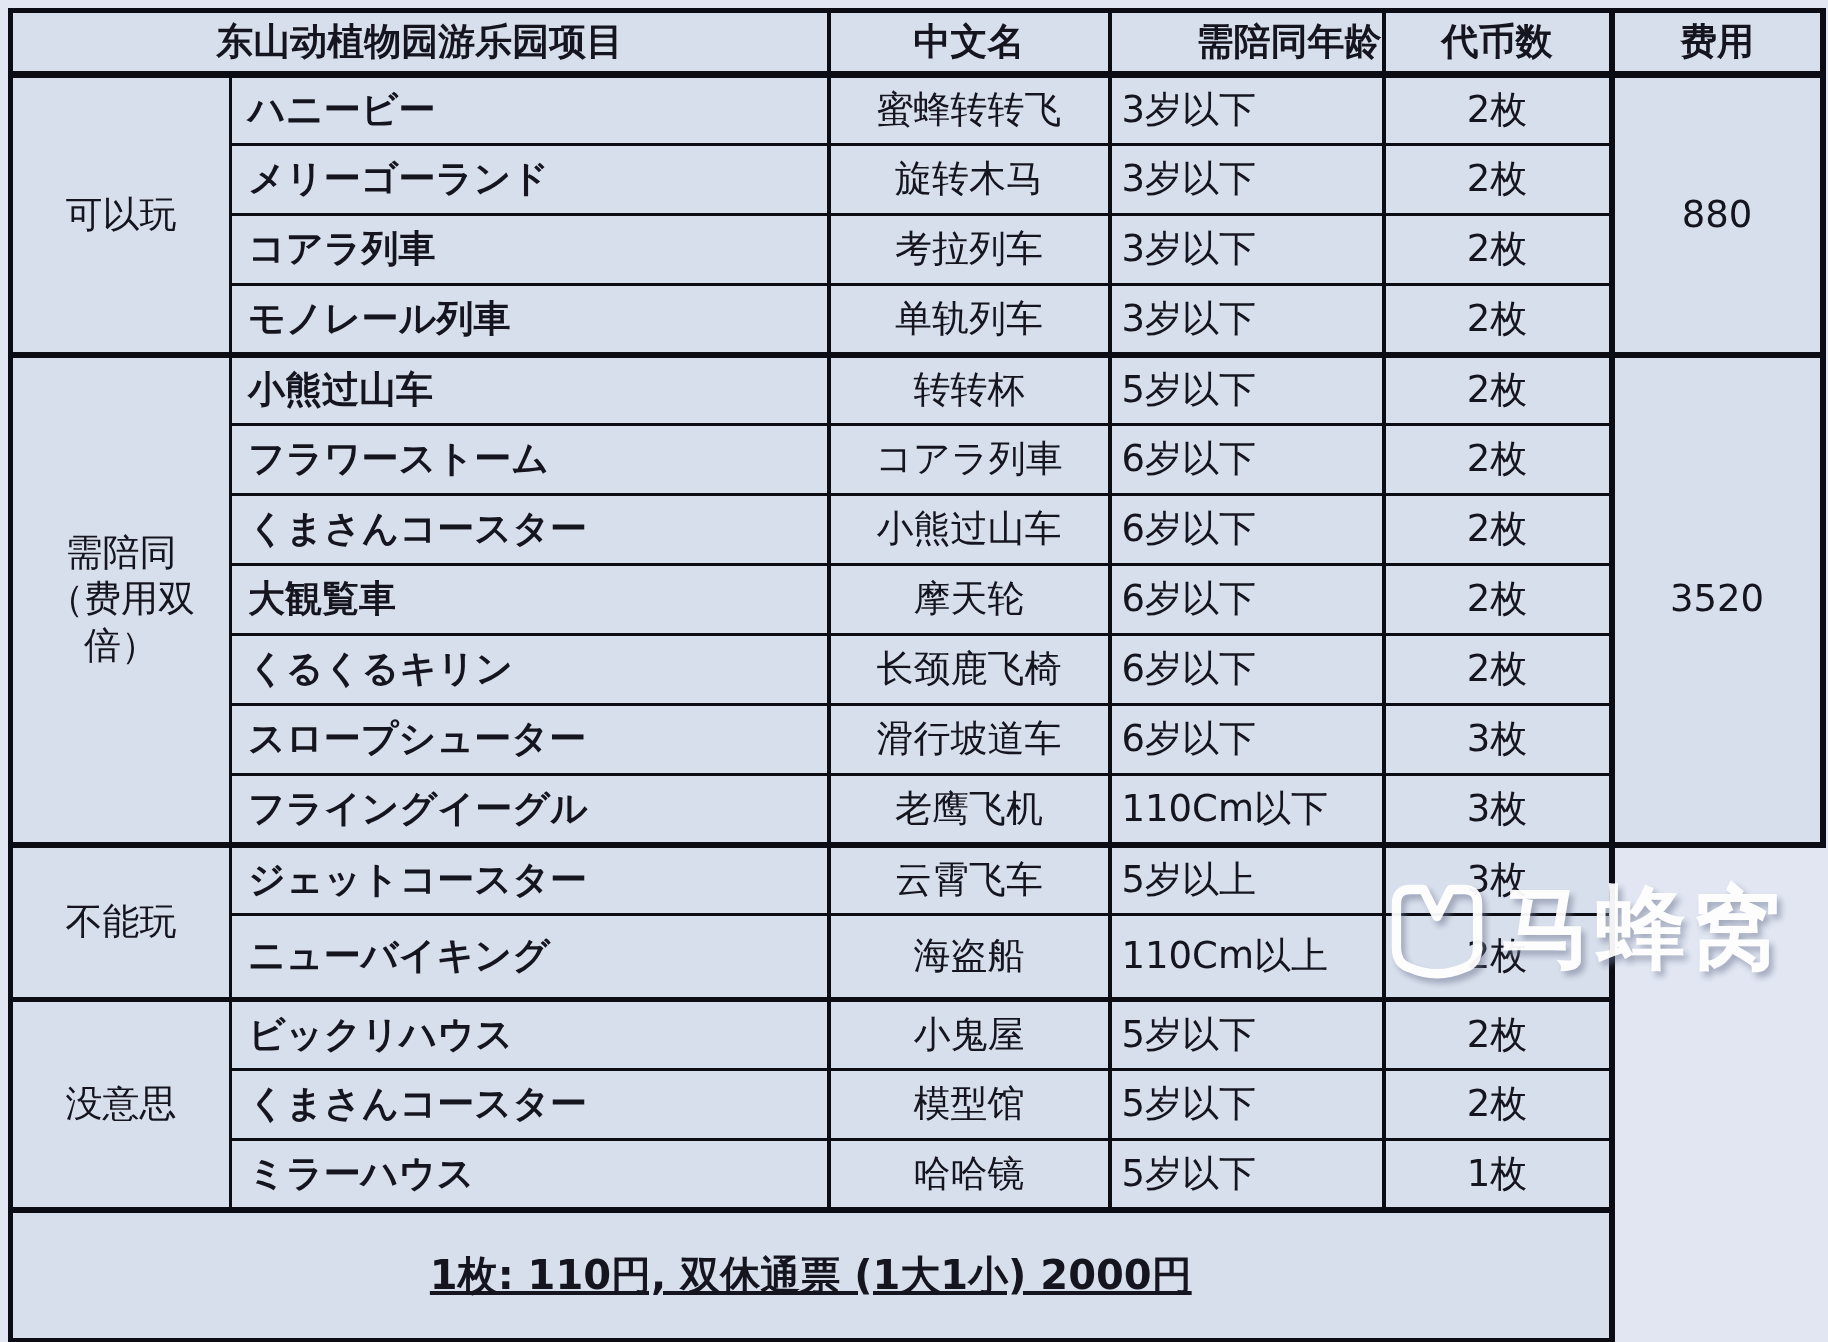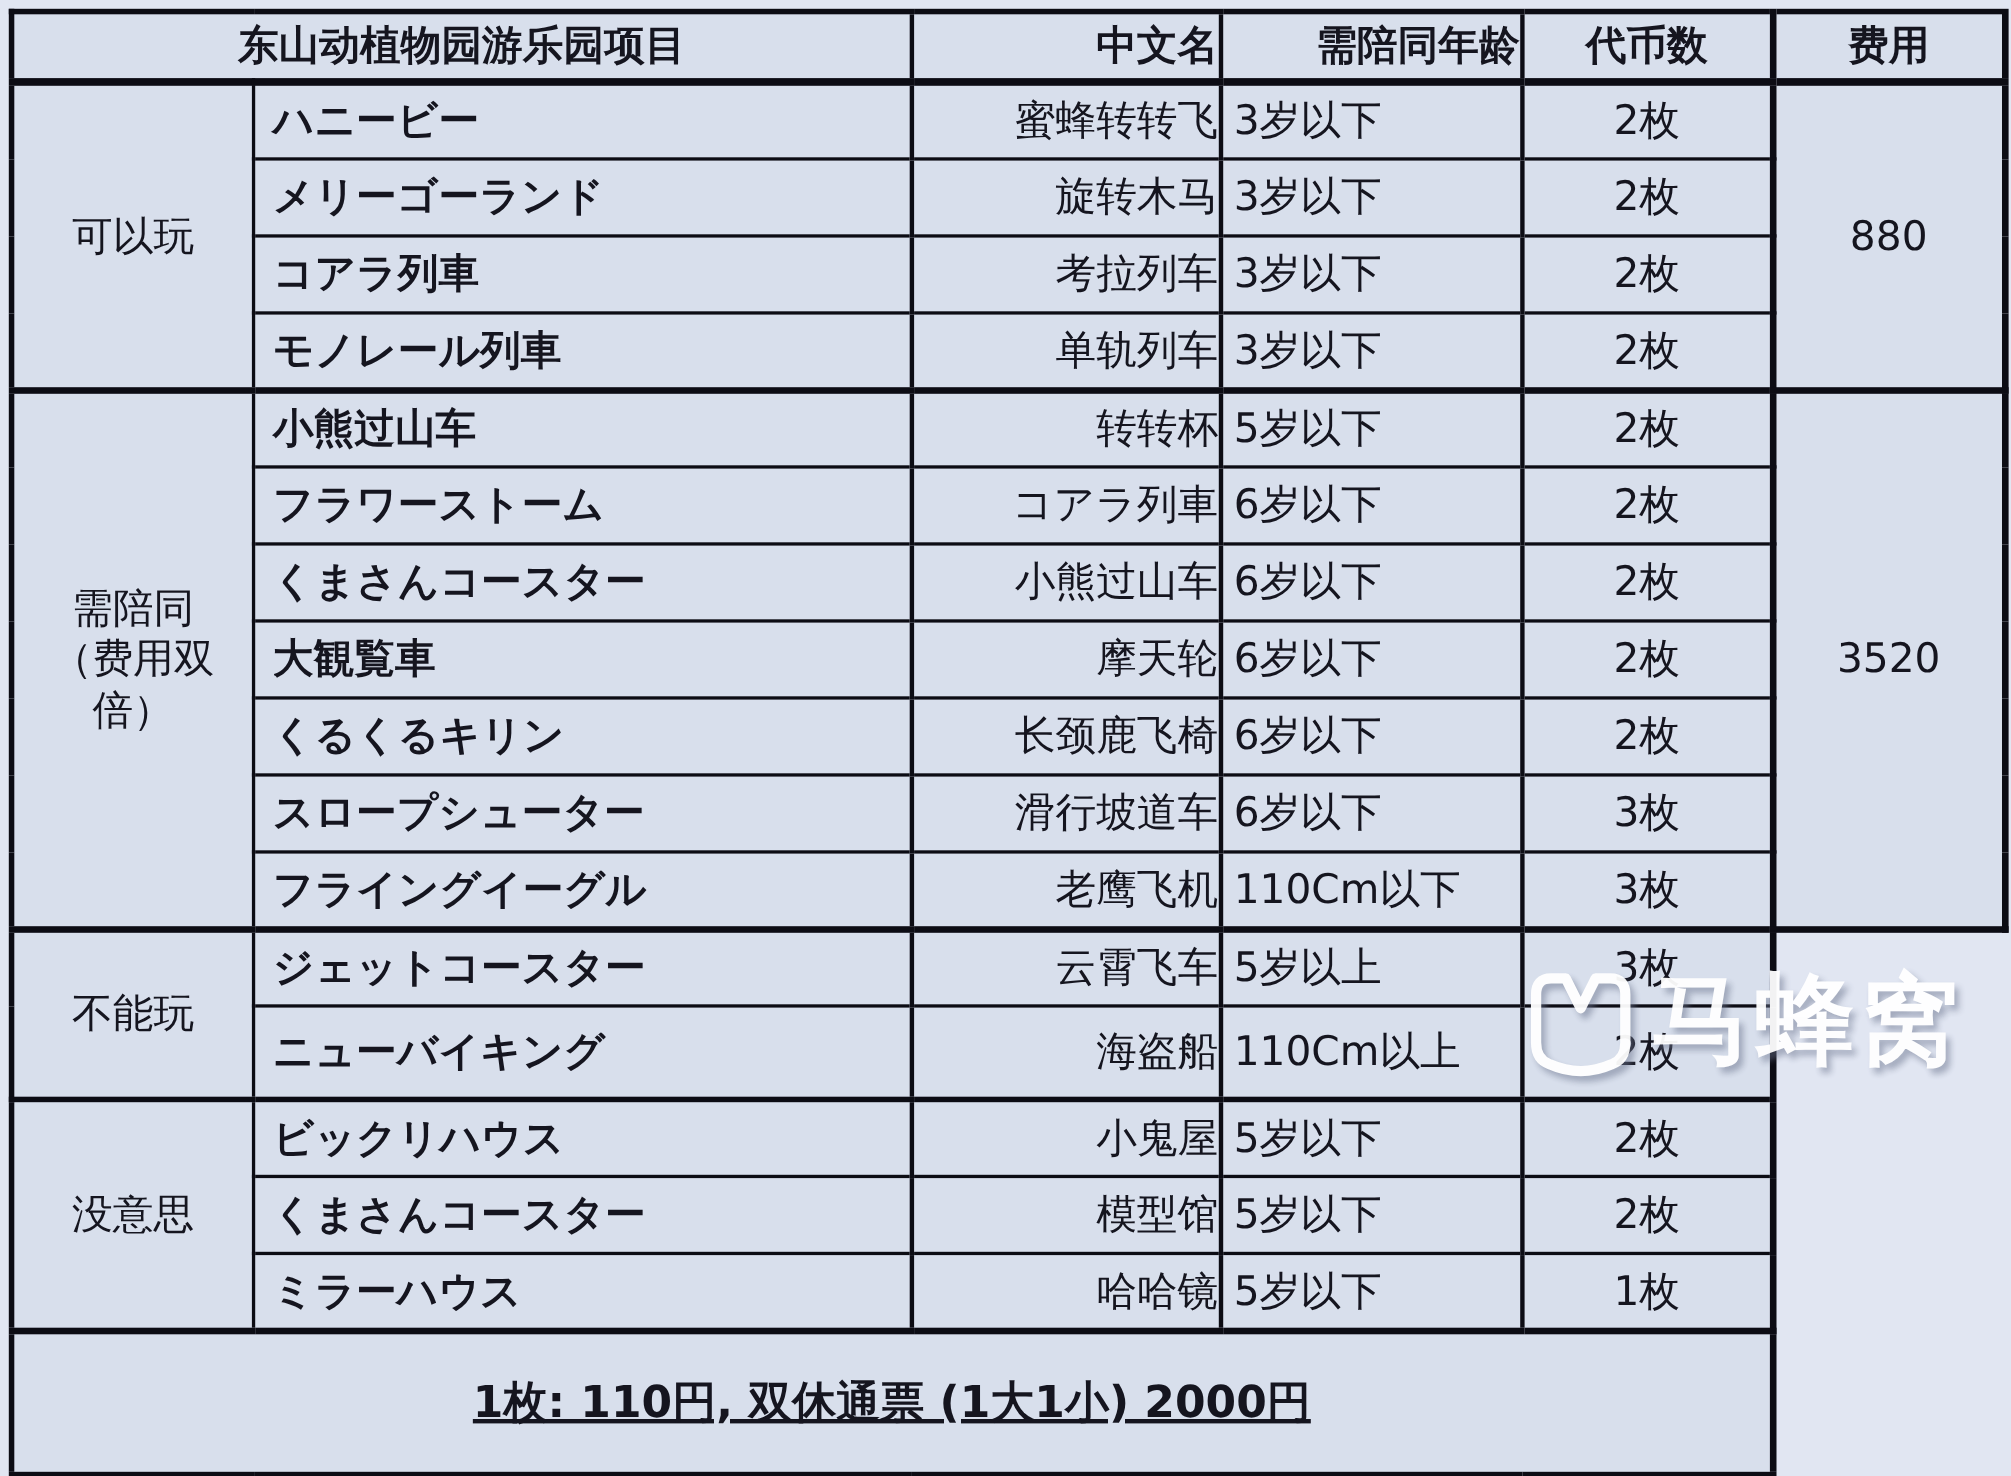--- a/index.html
+++ b/index.html
@@ -31,21 +31,21 @@
   tr{height:70px;}
   tr.header-row{height:64px;}
   tr.tall-row{height:85px;}
   tr.footer-row{height:132px;text-decoration:underline;}
   th{font-weight:600;}
   .b-top{border-top-width:5px;}
   .b-hdr{border-bottom-width:7px;}
   .c-cat{border-left-width:5px;line-height:1.25;}
   .cat-multiline{white-space:pre-line;}
   .c-jp{border-left-width:3px;text-align:left;padding-left:16px;font-weight:bold;}
-  .c-cn{border-left-width:4px;text-align:right;}
+  .c-cn{border-left-width:4px;}
   .c-age{border-left-width:4px;text-align:left;padding-left:10px;}
   .c-tok{border-left-width:4px;}
   .c-cost{border-left-width:6px;border-right-width:6px;}
   .edge-r{border-right-width:6px;}
   .gb{border-bottom-width:6px;}
   .mb{border-bottom-width:5px;}
   .c-foot{
     border-left-width:5px;border-right-width:6px;
     border-top-width:6px;border-bottom-width:7px;
     font-size:40px;font-weight:600;

